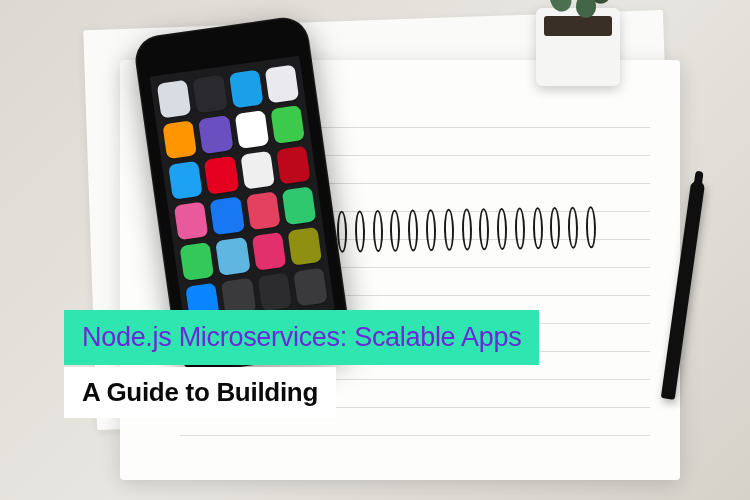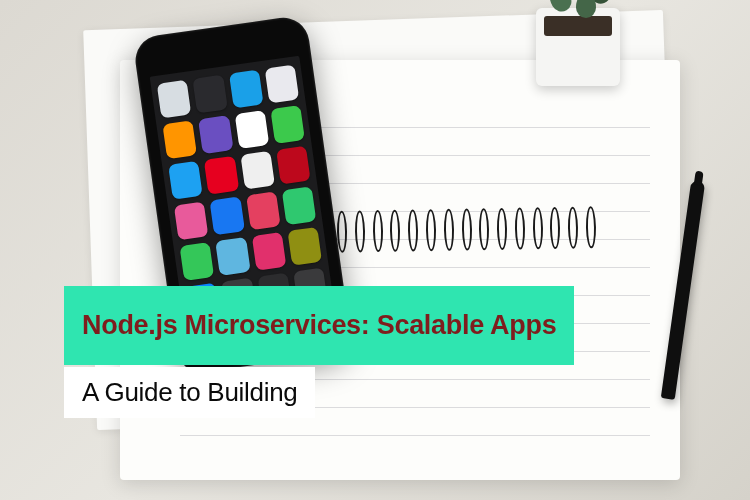--- a/index.html
+++ b/index.html
@@ -160,32 +160,32 @@
     }
     .text-overlay {
       position: absolute;
       left: 64px;
       bottom: 82px;
       z-index: 10;
     }
     .title-bar {
       display: inline-block;
       background: #2fe5b0;
-      color: #7f1d1d;
+      color: #6d28d9;
       font-size: 27px;
-      font-weight: 700;
-      padding: 24px 18px;
+      font-weight: 400;
+      padding: 12px 18px;
       letter-spacing: -0.3px;
     }
     .subtitle-bar {
       display: inline-block;
       background: #ffffff;
       color: #0a0a0a;
       font-size: 26px;
-      font-weight: 400;
+      font-weight: 700;
       padding: 10px 18px;
       margin-top: 2px;
       letter-spacing: -0.3px;
     }
   </style>
 </head>
 <body>
 
 <div class="scene">
 

